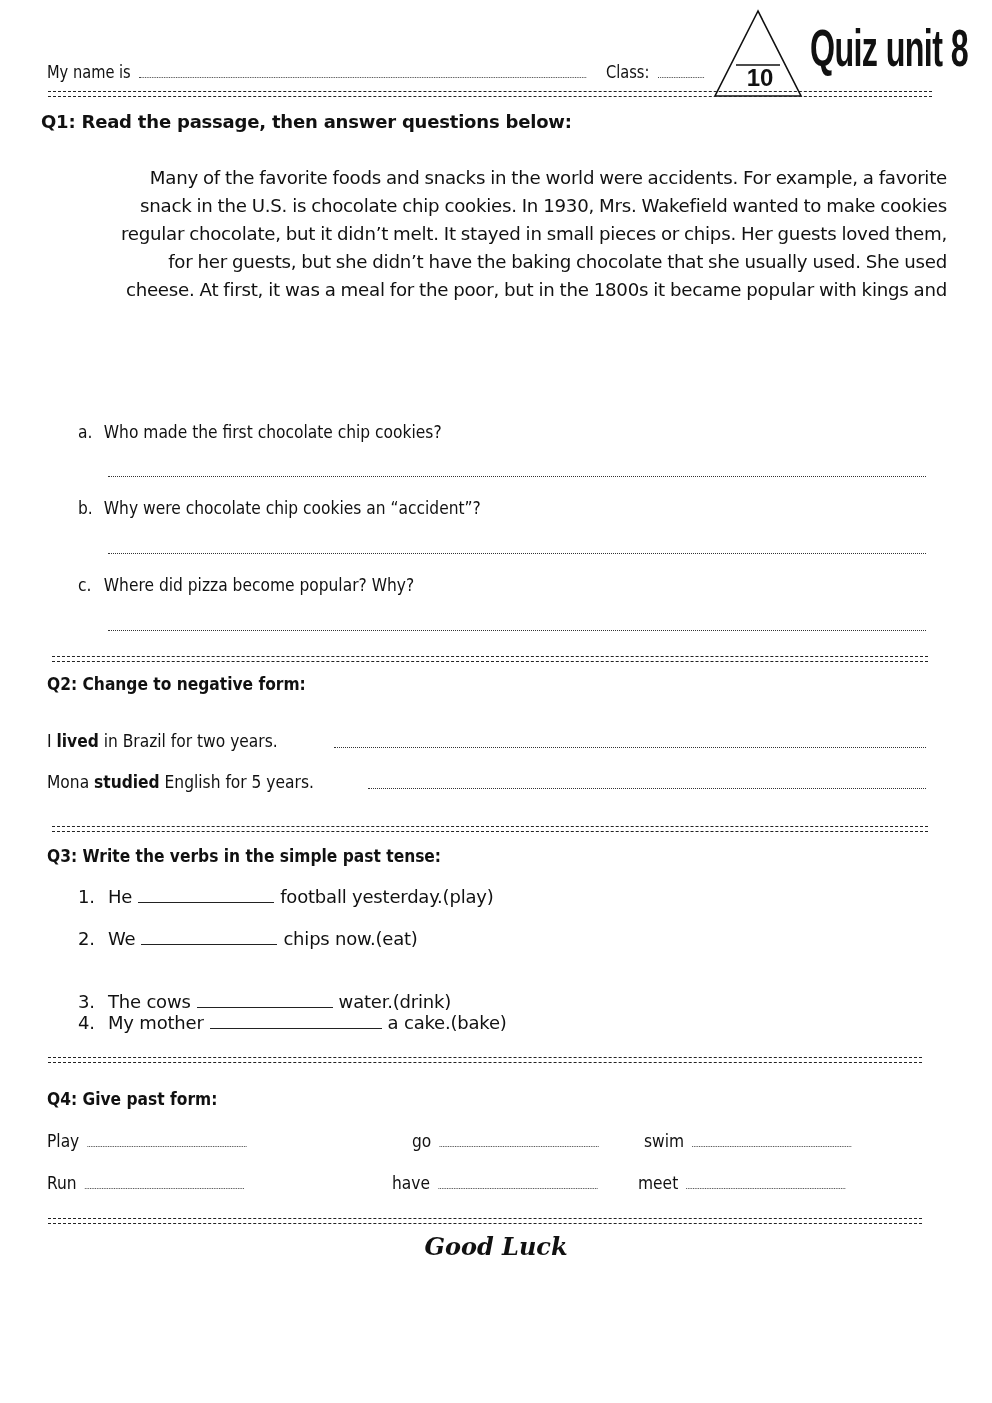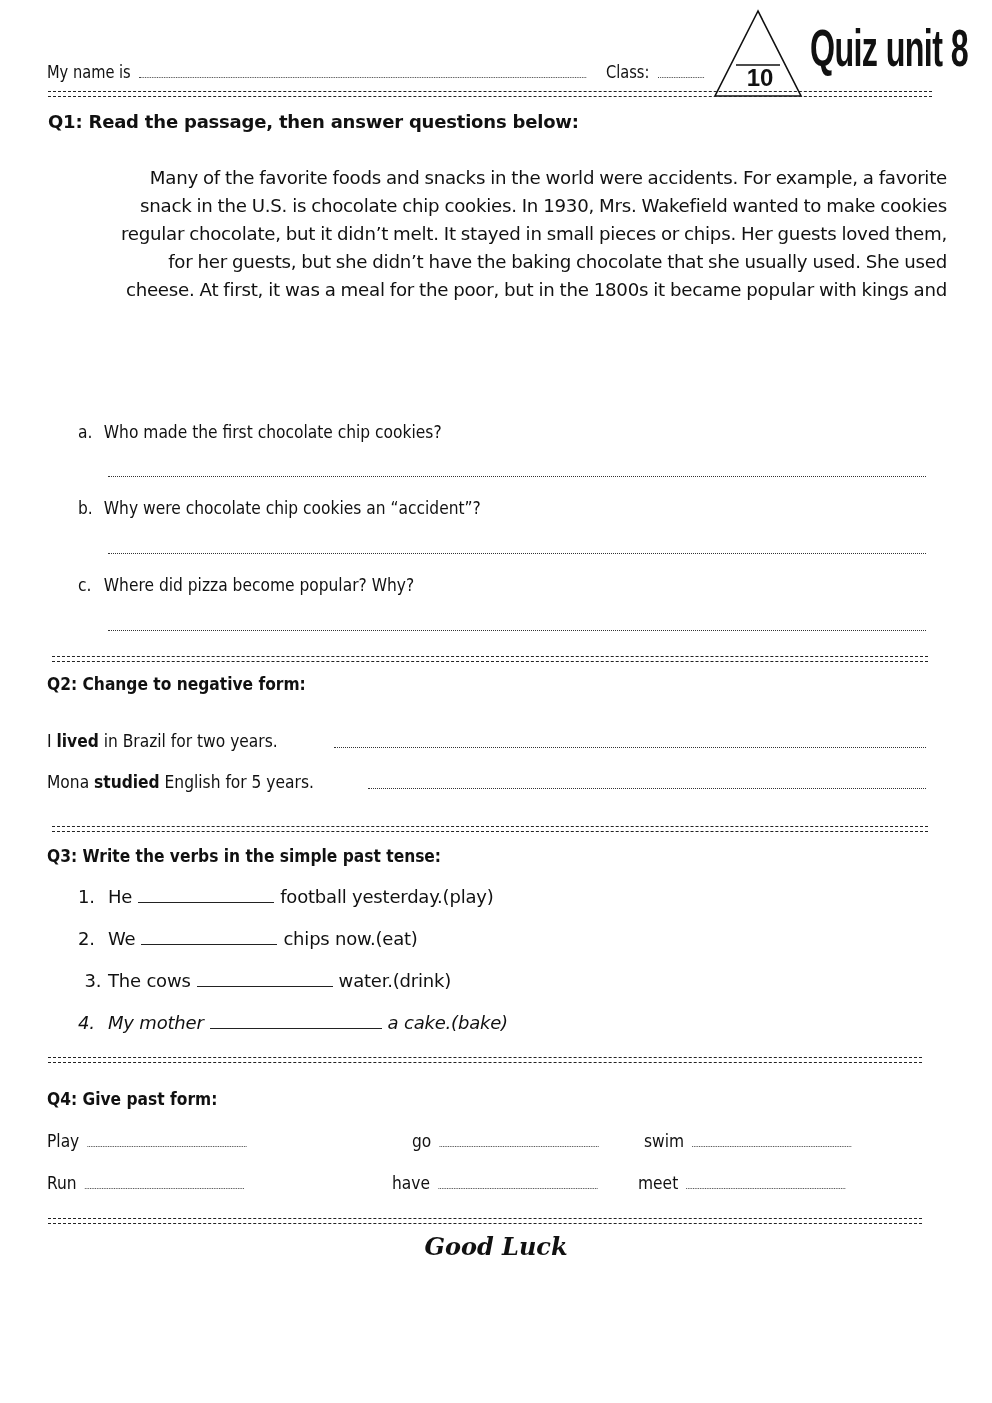--- a/index.html
+++ b/index.html
@@ -60,21 +60,21 @@
 <svg class="abs" style="left:712px; top:8px;" width="92" height="90">
   <polygon points="46,3 3,88 89,88" fill="none" stroke="#111" stroke-width="1.6"></polygon>
   <line x1="24" y1="57" x2="68" y2="57" stroke="#111" stroke-width="1.6"></line>
 </svg>
 <div class="abs bold" style="left:740px; top:64px; width:40px; text-align:center; font-family:'Liberation Sans',sans-serif; font-size:24px;">10</div>
 
 <div class="abs title-quiz">Quiz unit 8</div>
 
 <div class="divider" style="left:48px; top:91px; width:884px;"></div>
 
-<div class="abs txt bold" style="left:48px; top:111px;">Q1: Read the passage, then answer questions below:</div>
+<div class="abs txt bold" style="left:41px; top:111px;">Q1: Read the passage, then answer questions below:</div>
 
 <div class="abs passage">
   <div>Many of the favorite foods and snacks in the world were accidents. For example, a favorite</div>
   <div>snack in the U.S. is chocolate chip cookies. In 1930, Mrs. Wakefield wanted to make cookies</div>
   <div>regular chocolate, but it didn’t melt. It stayed in small pieces or chips. Her guests loved them,</div>
   <div>for her guests, but she didn’t have the baking chocolate that she usually used. She used</div>
   <div>cheese. At first, it was a meal for the poor, but in the 1800s it became popular with kings and</div>
 </div>
 
 <div class="abs narrow" style="left:78px; top:421px;">
@@ -109,24 +109,24 @@
 <div class="divider" style="left:52px; top:826px; width:876px;"></div>
 
 <div class="abs narrow bold" style="left:47px; top:845px;">Q3: Write the verbs in the simple past tense:</div>
 
 <div class="abs txt" style="left:78px; top:886px; white-space:nowrap;">
   <span class="num-label">1.</span><span>He</span><span class="blank" style="width:136px;"></span><span>football  yesterday.(play)</span>
 </div>
 <div class="abs txt" style="left:78px; top:928px; white-space:nowrap;">
   <span class="num-label">2.</span><span>We</span><span class="blank" style="width:136px;"></span><span>chips now.(eat)</span>
 </div>
-<div class="abs txt" style="left:78px; top:970px; white-space:nowrap;text-align:center;">
+<div class="abs txt" style="left:78px; top:991px; white-space:nowrap;">
   <span class="num-label">3.</span><span>The cows</span><span class="blank" style="width:136px;"></span><span>water.(drink)</span>
 </div>
-<div class="abs txt" style="left:78px; top:1012px; white-space:nowrap;font-style:italic;">
+<div class="abs txt" style="left:78px; top:1012px; white-space:nowrap;">
   <span class="num-label">4.</span><span>My mother</span><span class="blank" style="width:172px;"></span><span>a cake.(bake)</span>
 </div>
 
 <div class="divider" style="left:48px; top:1057px; width:874px;"></div>
 
 <div class="abs narrow bold" style="left:47px; top:1088px;">Q4: Give past form:</div>
 
 <div class="abs narrow" style="left:47px; top:1130px;">
   <span>Play</span>
   <span class="dots fine-dots" style="width:185px;"></span>

